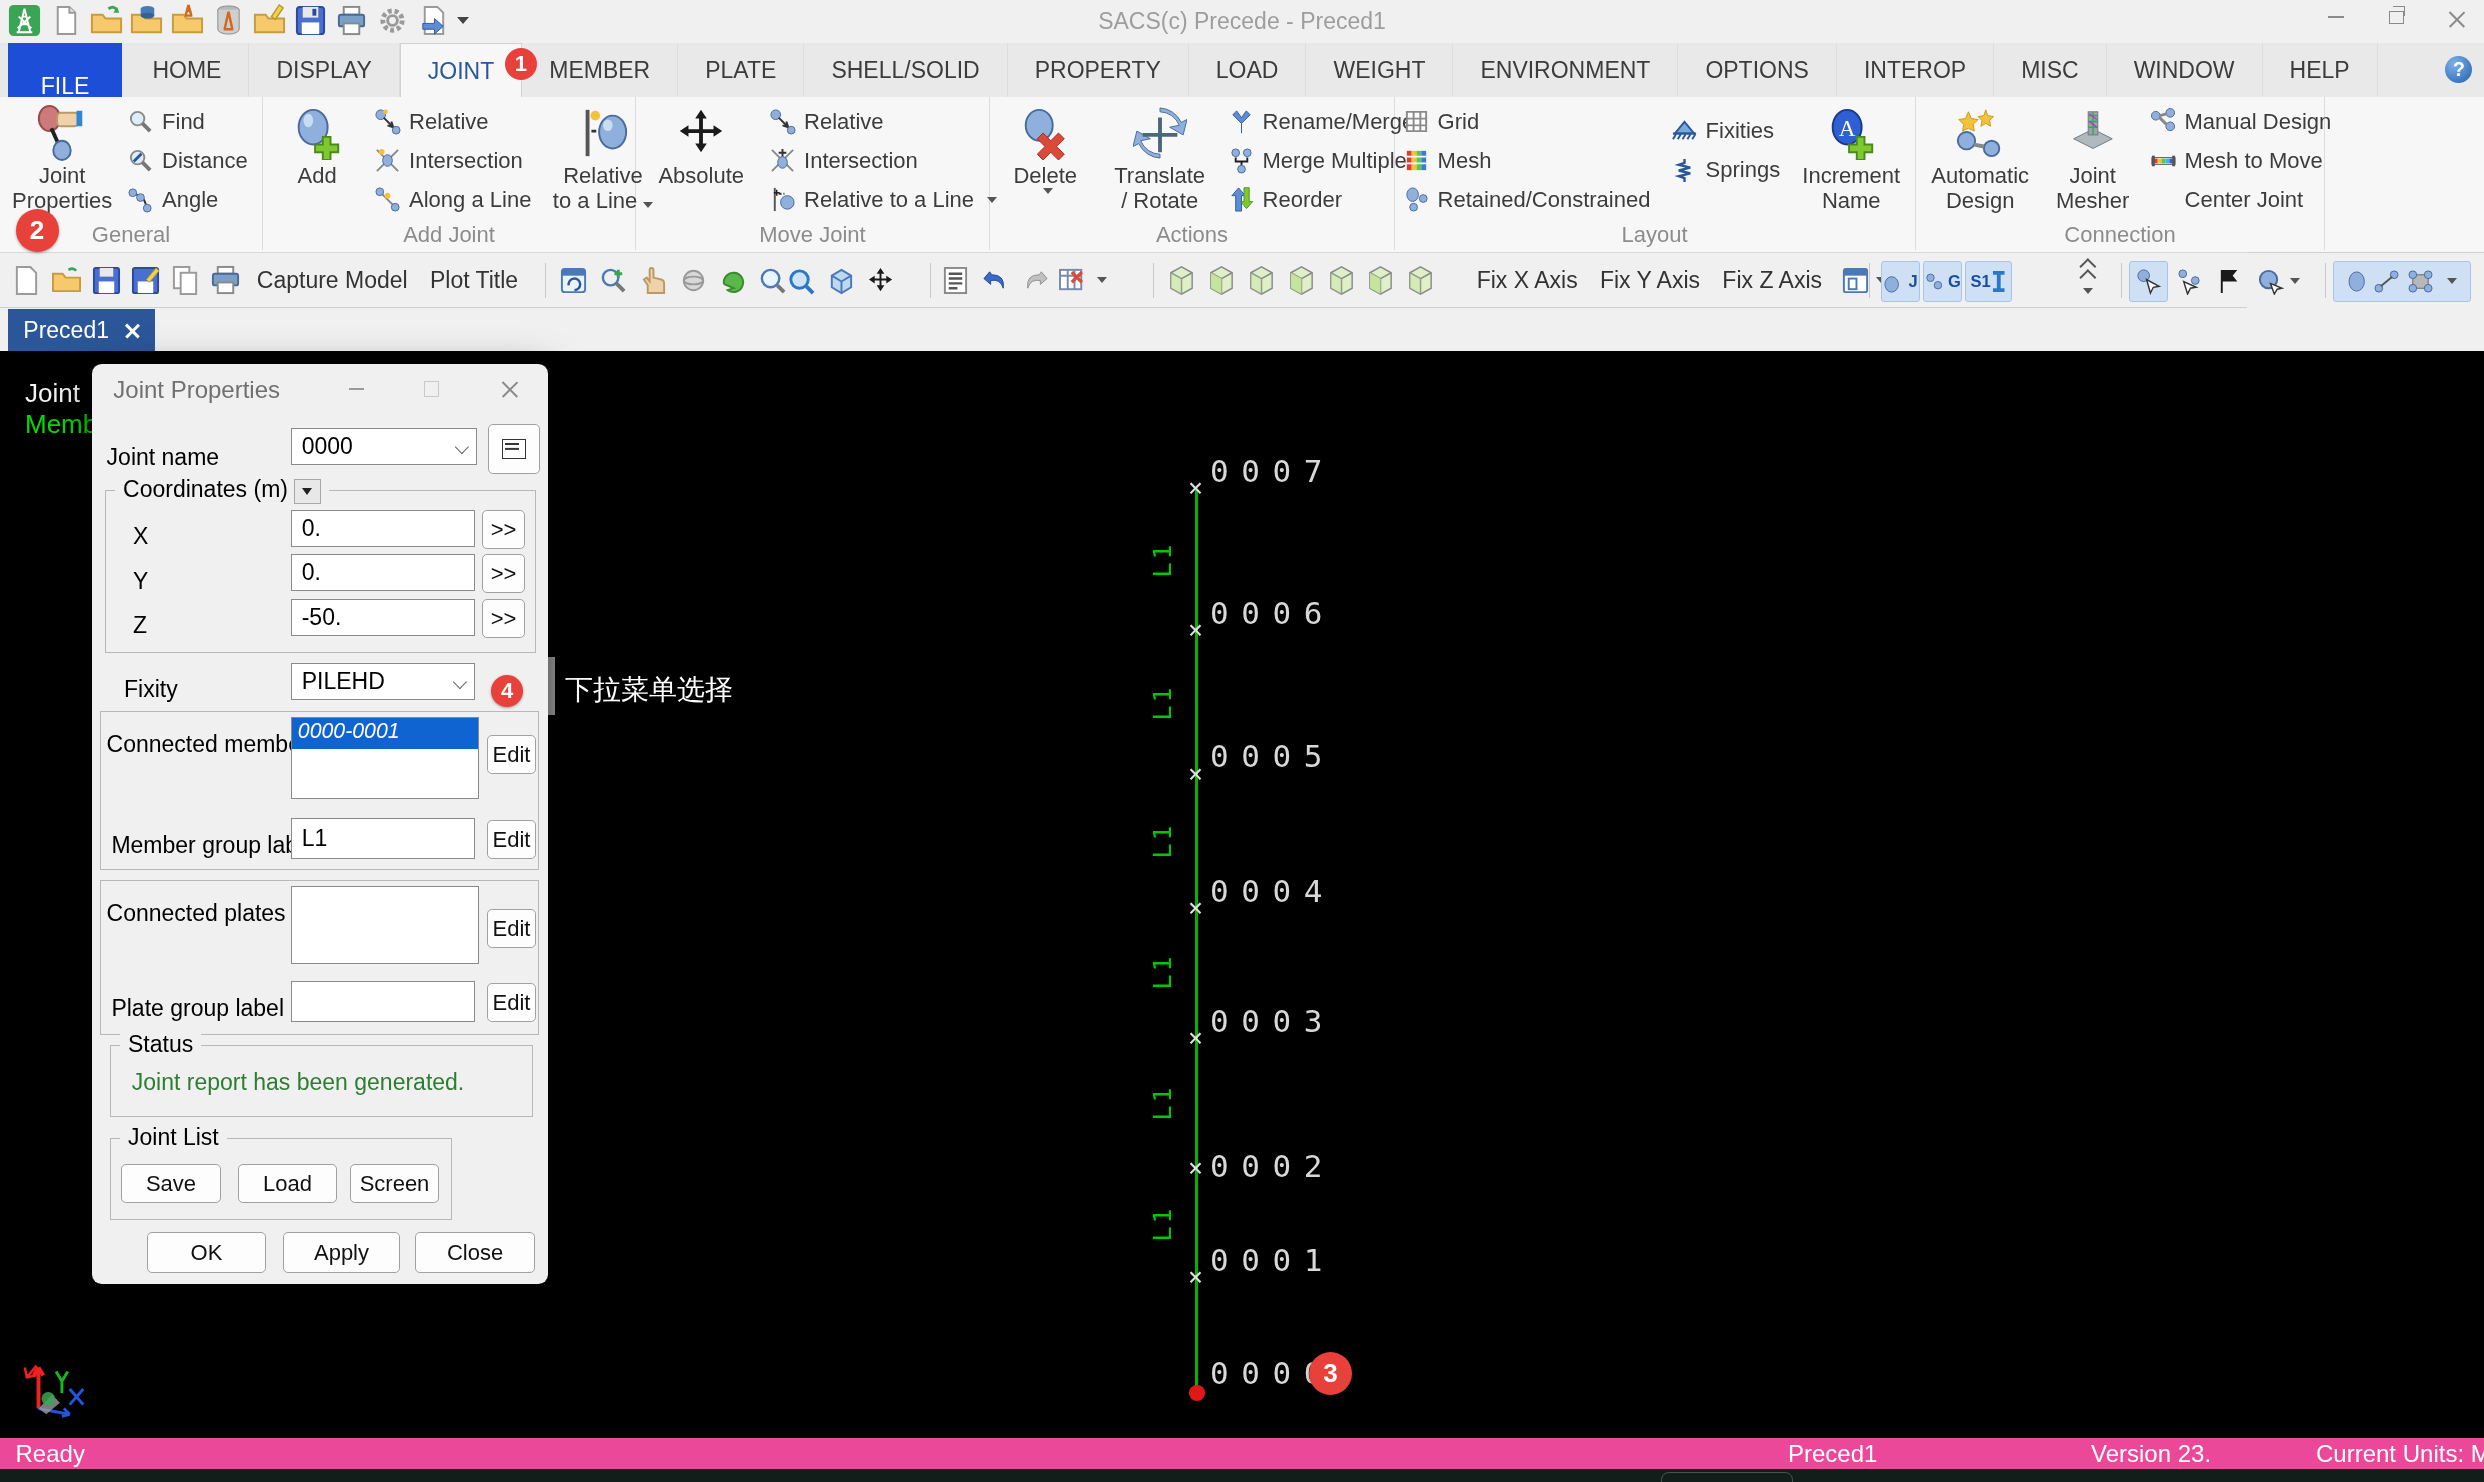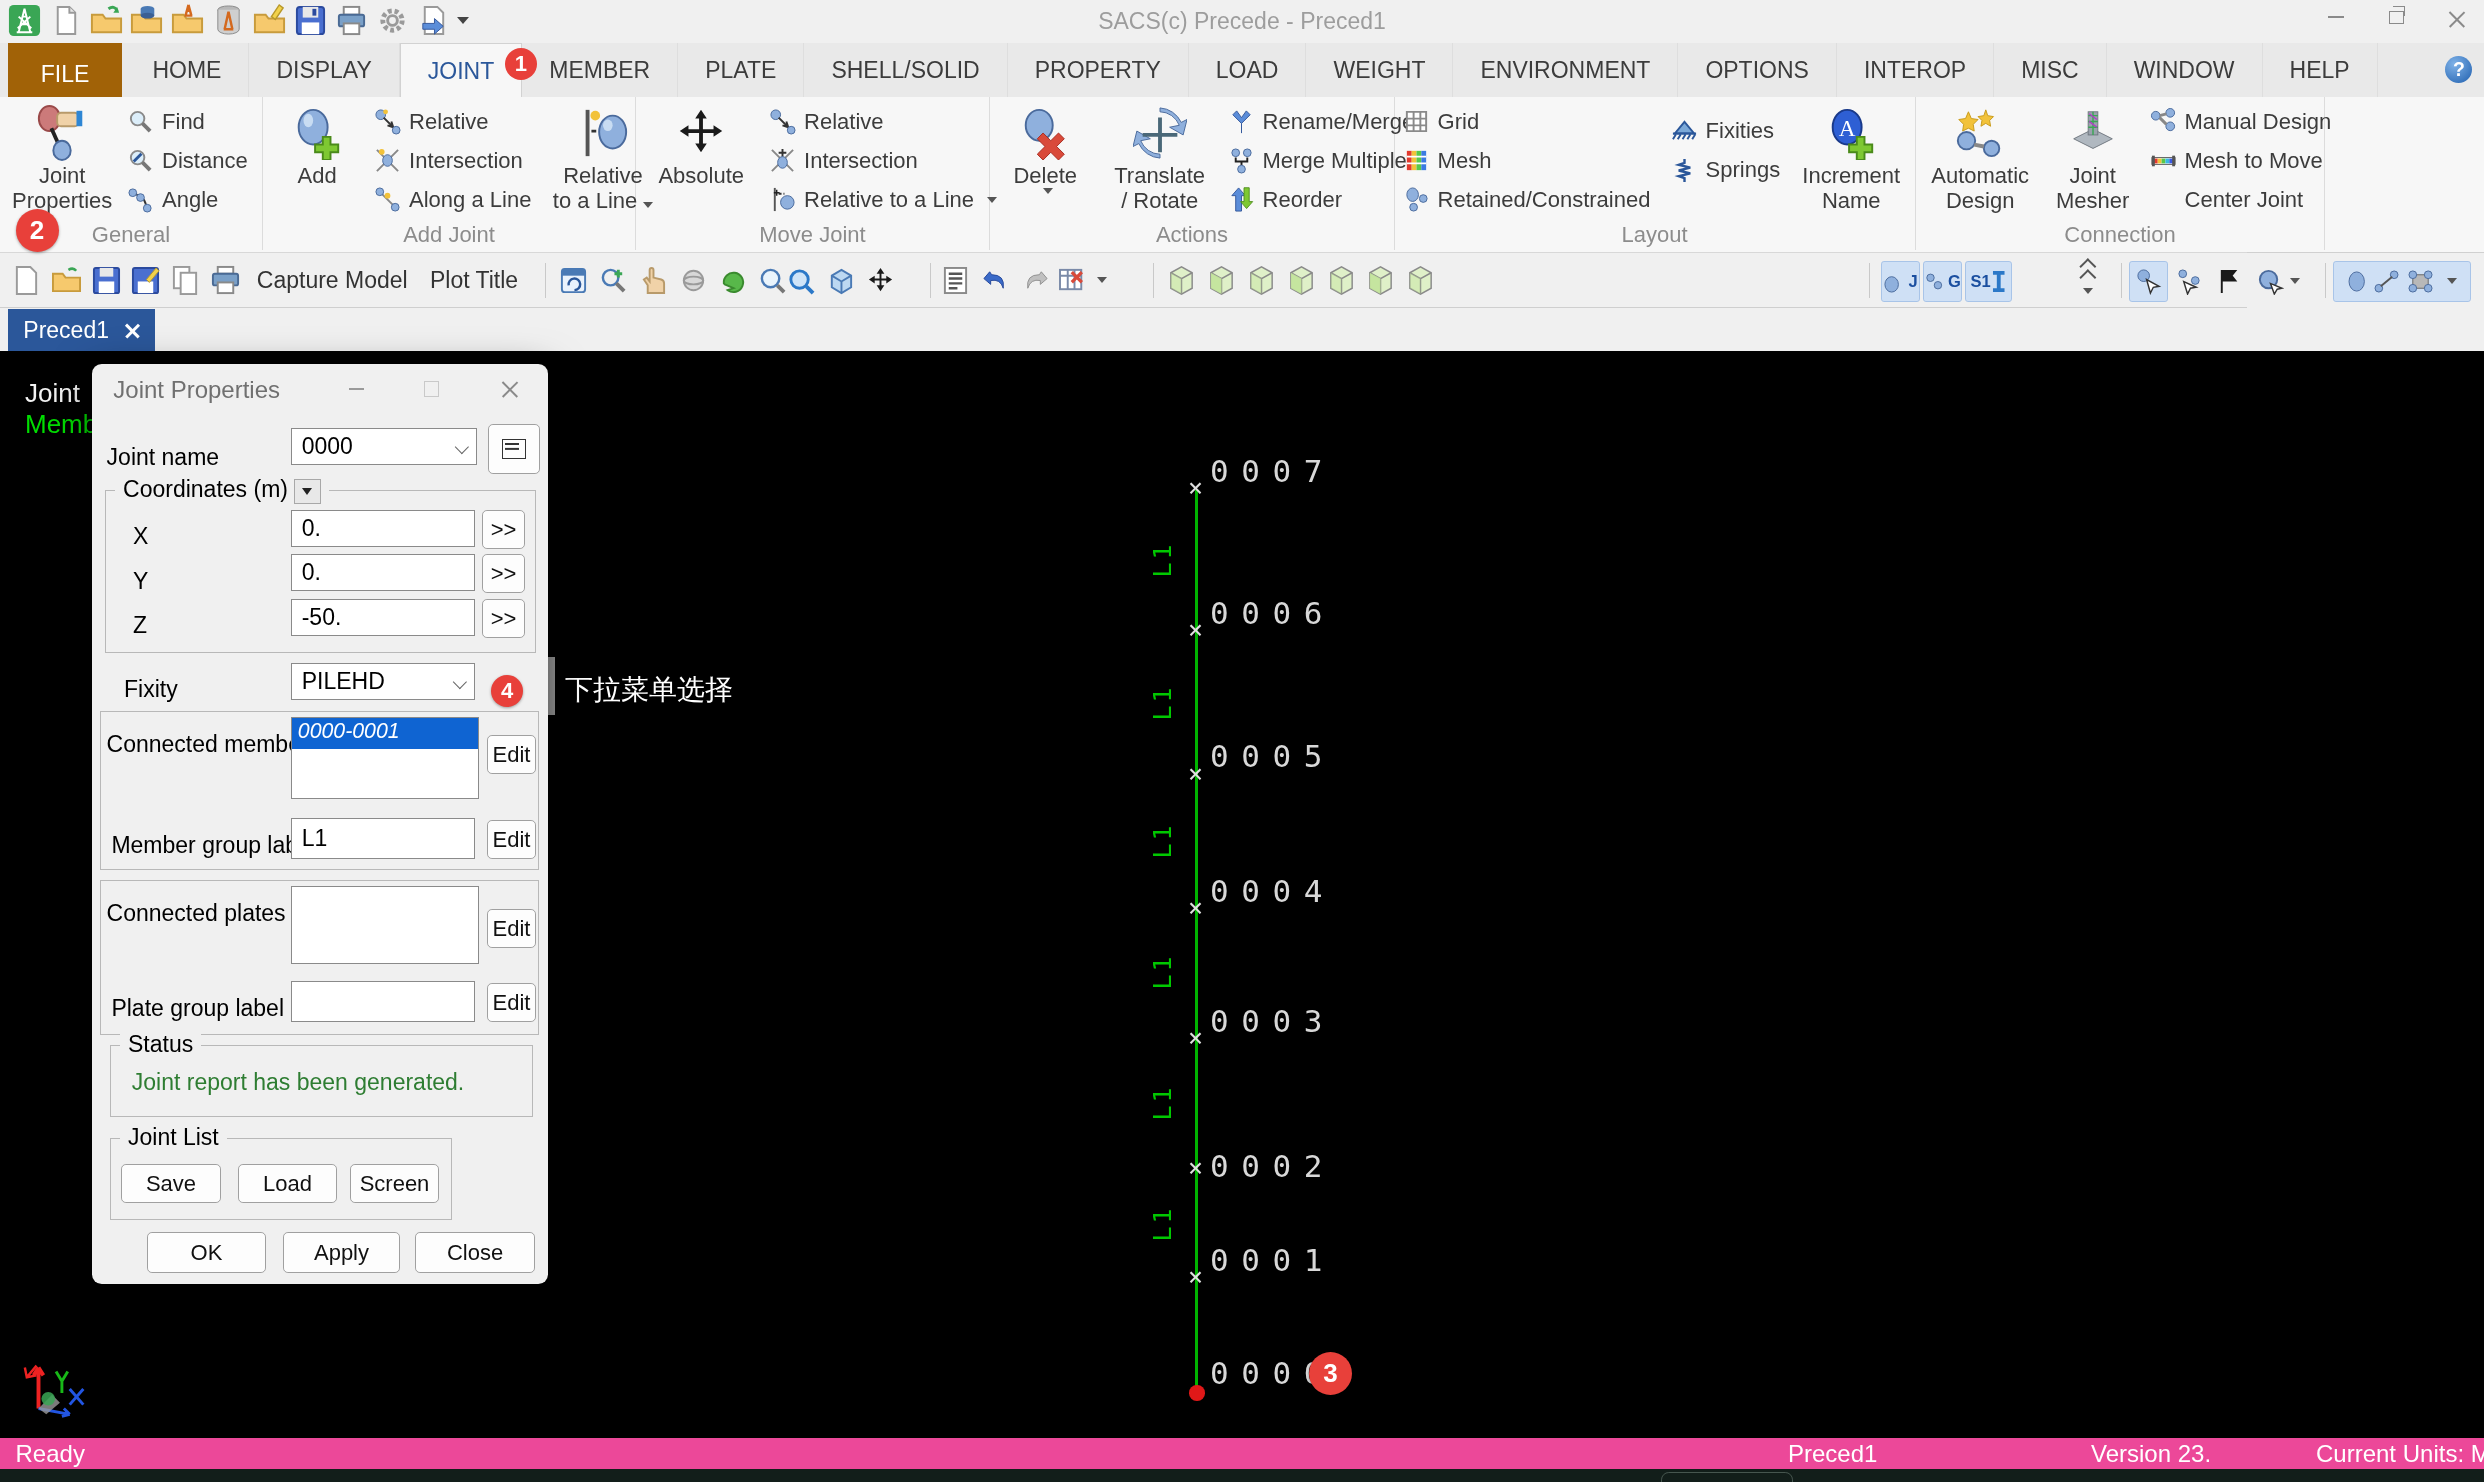--- a/index.html
+++ b/index.html
@@ -15,21 +15,21 @@
   .wbtn{width:39px;height:29px;display:flex;align-items:center;justify-content:center;}
   .wb-min{width:15.5px;height:1.9px;background:#8a8a8a;}
   .wb-res{width:13.6px;height:11.6px;border:1.9px solid #8a8a8a;position:relative;}
   .wb-res:before{content:"";position:absolute;left:2.9px;top:-5.8px;width:11.6px;height:9.7px;border:1.9px solid #8a8a8a;border-bottom:none;border-left:none;}
   .wb-x{position:relative;width:17.5px;height:17.5px;}
   .wb-x:before,.wb-x:after{content:"";position:absolute;left:7.8px;top:0;width:1.9px;height:21.3px;background:#8a8a8a;}
   .wb-x:before{transform:rotate(45deg);} .wb-x:after{transform:rotate(-45deg);}
   
   #tabrow{position:absolute;left:0;top:43px;width:2484px;height:54px;background:#e9e9e9;display:flex;padding-left:7.8px;box-sizing:border-box;}
   .rtab{position:relative;height:54px;line-height:54px;padding:0 27px;font-size:23px;color:#3c3c3c;border-right:1px solid #dedede;white-space:nowrap;}
-  .rtab.file{background:#a16207;color:#fff;padding:4px 33px;border-right:3.9px solid #e9e9e9;}
+  .rtab.file{background:#1d4ed8;color:#fff;padding:16px 33px;border-right:3.9px solid #e9e9e9;}
   .rtab.active{background:#f7f7f7;color:#2b579a;border:1px solid #d2d2d2;border-bottom:none;}
   #help-badge{position:absolute;right:11.6px;top:56px;width:27px;height:27px;border-radius:50%;
     background:radial-gradient(circle at 35% 30%,#7fb2e8,#1f5fae);color:#fff;font-size:19.4px;font-weight:bold;
     display:flex;align-items:center;justify-content:center;}
   
   #ribbon{position:absolute;left:0;top:97px;width:2484px;height:155px;background:#f7f7f7;border-bottom:1.9px solid #d0d0d0;}
   .rgroup{position:absolute;top:0;height:153px;border-right:1px solid #dcdcdc;box-sizing:border-box;}
   .rg-title{position:absolute;bottom:1.9px;left:0;width:100%;text-align:center;font-size:22px;color:#8c8c8c;}
   .rg-body{position:absolute;left:7.8px;top:3.9px;right:3.9px;bottom:29px;display:flex;align-items:flex-start;gap:9.7px;}
   .bigbtn{display:flex;flex-direction:column;align-items:center;justify-content:flex-start;min-width:101px;padding:1.9px 3.9px;}
@@ -748,20 +748,33 @@
           </svg>
         </span>
         <span class="ticon">
           <svg width="31" height="33" viewBox="0 0 32 34">
             <path d="M5 9 L16 3 L27 9 V25 L16 31 L5 25 Z" fill="#dff0c8" stroke="#8a8a8a" stroke-width="1.5"></path>
             <path d="M5 9 L16 15 L27 9 M16 15 V31" fill="none" stroke="#8a8a8a" stroke-width="1.5"></path>
             <path d="M5 9 L16 15 V31 L5 25 Z" fill="#c2e39a" opacity="0.4"></path>
           </svg>
         </span>
       </div>
+    <div class="tgroup" style="left:1467px;">
+      <span class="ttext">Fix X Axis</span>
+      <span class="ttext">Fix Y Axis</span>
+      <span class="ttext">Fix Z Axis</span>
+      <span class="ticon" style="width:58px;">
+          <svg width="29" height="29" viewBox="0 0 30 30">
+            <rect x="3" y="3" width="24" height="24" rx="2" fill="#fff" stroke="#4a7ab5" stroke-width="2"></rect>
+            <rect x="3" y="3" width="24" height="7" fill="#4a7ab5"></rect>
+            <rect x="8" y="13" width="8" height="11" fill="none" stroke="#4a7ab5" stroke-width="2"></rect>
+          </svg>
+          <span class="caret"></span>
+        </span>
+    </div>
     <div class="tsep" style="left:1869px;"></div>
     <div class="tgroup" style="left:1881px;">
       <span class="ticon hl">
           <svg width="25" height="25" viewBox="0 0 26 26">
             <ellipse cx="9" cy="16" rx="7" ry="8" fill="#8fb0dd" stroke="#4a6a9c"></ellipse>
           </svg>
           <span class="tbadge">J</span>
         </span>
       <span class="ticon hl">
           <svg width="25" height="25" viewBox="0 0 26 26">

